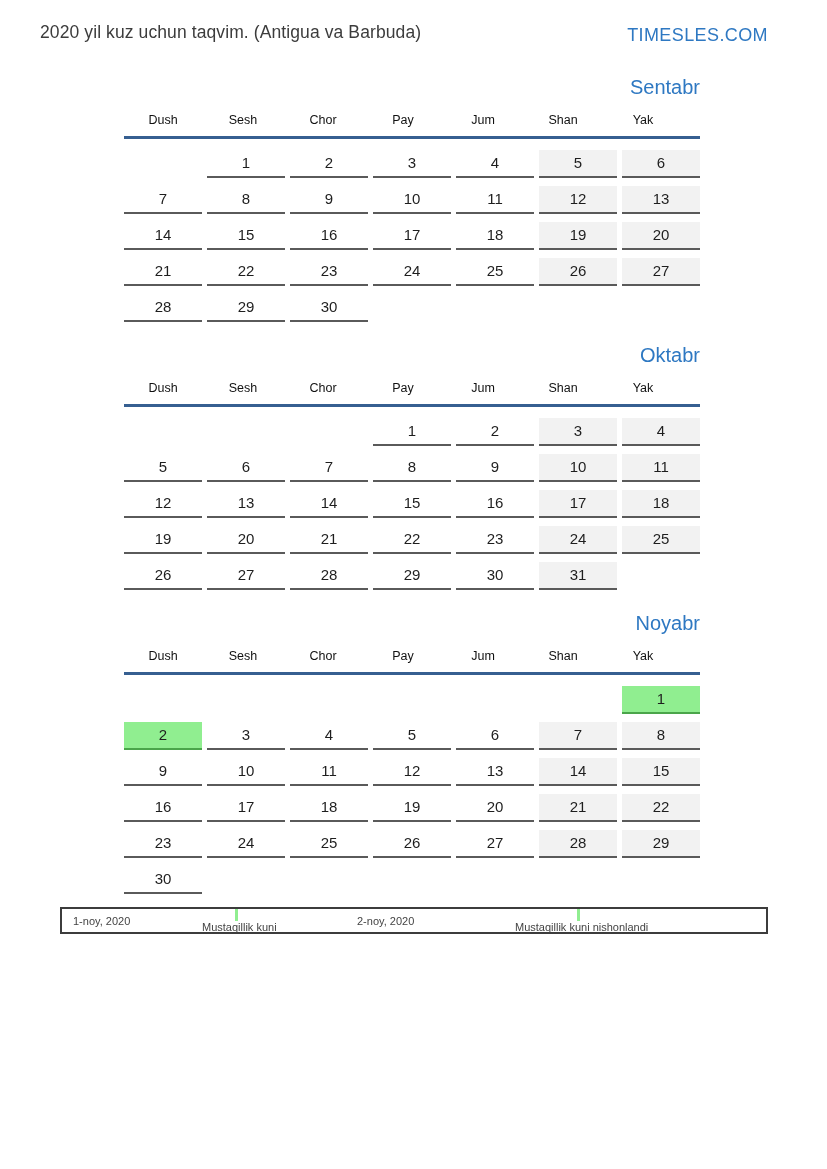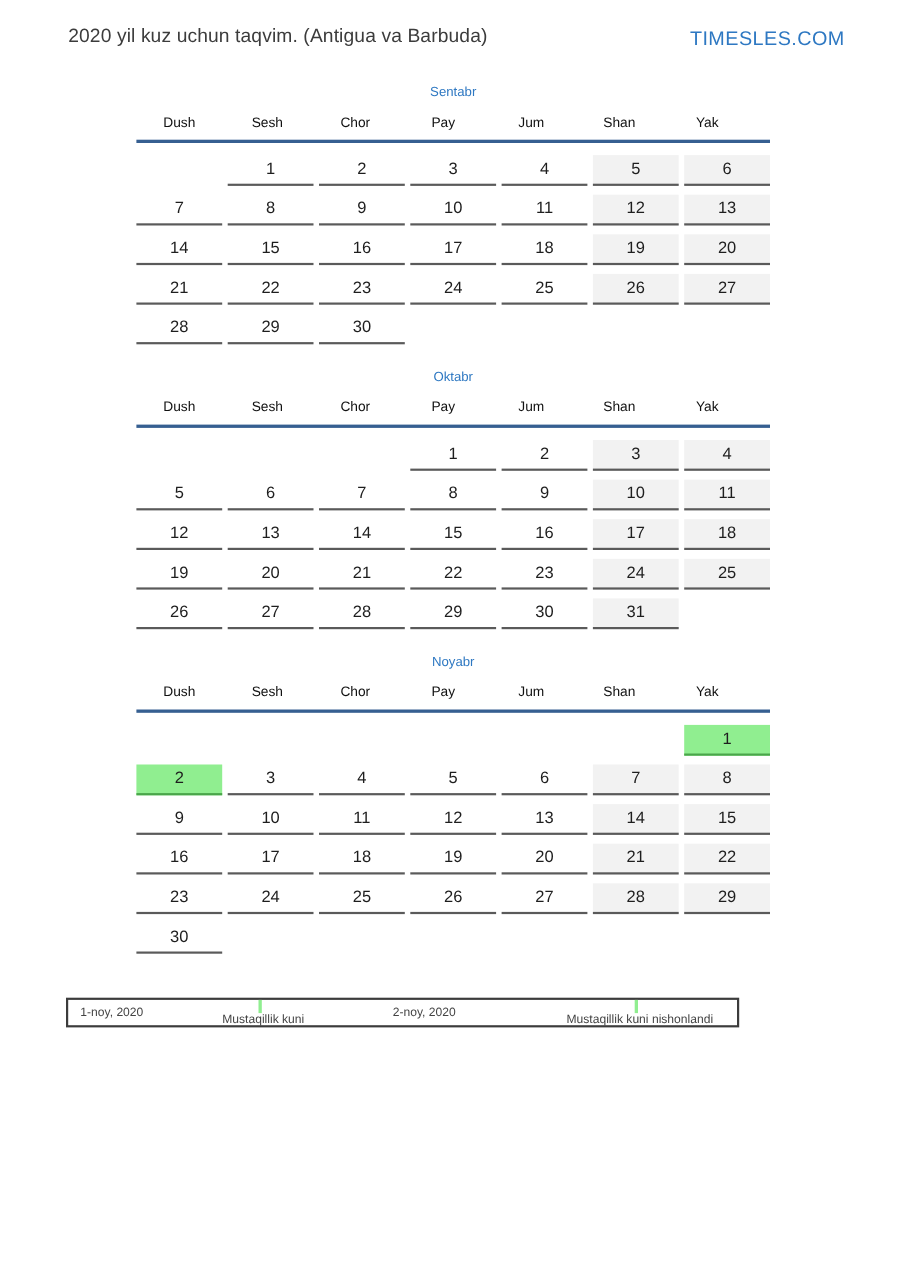--- a/index.html
+++ b/index.html
@@ -16,35 +16,35 @@
   }
   *{margin:0;padding:0;box-sizing:border-box;}
   html,body{background:#fff;}
   body{
     width:827px;height:1169px;
     font-family:"Liberation Sans","DejaVu Sans",sans-serif;
     position:relative;overflow:hidden;
   }
   .page-header{
     display:flex;justify-content:space-between;align-items:flex-start;
-    padding:22px 59px 0 62px;
+    padding:22px 59px 0 40px;
   }
   .page-title{
     font-size:17.5px;color:var(--title-text);font-weight:400;
     letter-spacing:0.1px;
   }
   .brand-link{
     font-size:18px;color:var(--accent);text-decoration:none;
     letter-spacing:0.4px;margin-top:3px;font-weight:400;
   }
   .calendar-wrap{width:576px;margin:0 0 0 124px;}
   .month-section{margin-top:22px;}
   .month-section:first-child{margin-top:30px;}
   .month-title{
-    text-align:center;color:var(--accent);font-size:12px;font-weight:400;
+    text-align:right;color:var(--accent);font-size:20px;font-weight:400;
   }
   .weekday-row{
     display:grid;grid-template-columns:repeat(7,78px);column-gap:2px;
     margin-top:14px;border-bottom:3px solid var(--header-line);
     padding-bottom:9px;
   }
   .weekday-label{
     text-align:center;font-size:12.5px;color:#111;
   }
   .days-grid{
@@ -53,21 +53,21 @@
   }
   .day{
     height:28px;line-height:26px;text-align:center;
     font-size:15px;color:var(--day-text);
     border-bottom:2px solid var(--cell-line);
   }
   .day.empty{border-bottom:none;background:transparent;}
   .day.wknd{background:var(--weekend-bg);}
   .day.hol{background:var(--holiday-bg);border-bottom-color:var(--holiday-line);}
   .legend-box{
-    position:absolute;left:60px;top:907px;width:612px;height:27px;
+    position:absolute;left:60px;top:907px;width:708px;height:27px;
     border:2px solid var(--legend-border);
     font-size:11px;color:var(--legend-text);
   }
   .legend-item{position:absolute;top:50%;transform:translateY(-50%);white-space:nowrap;}
   .legend-date-1{left:11px;}
   .legend-entry-1{left:140px;}
   .legend-date-2{left:295px;}
   .legend-entry-2{left:453px;}
   .legend-entry{display:flex;align-items:center;flex-direction:column;}
   .legend-swatch{

